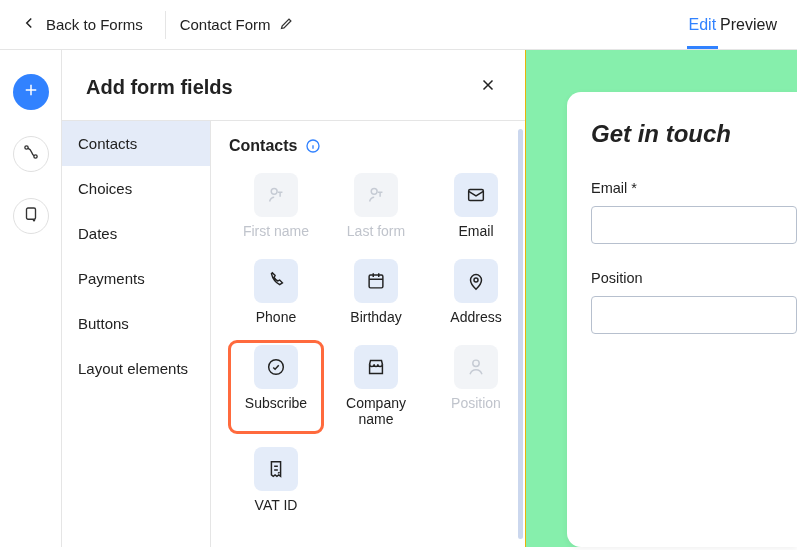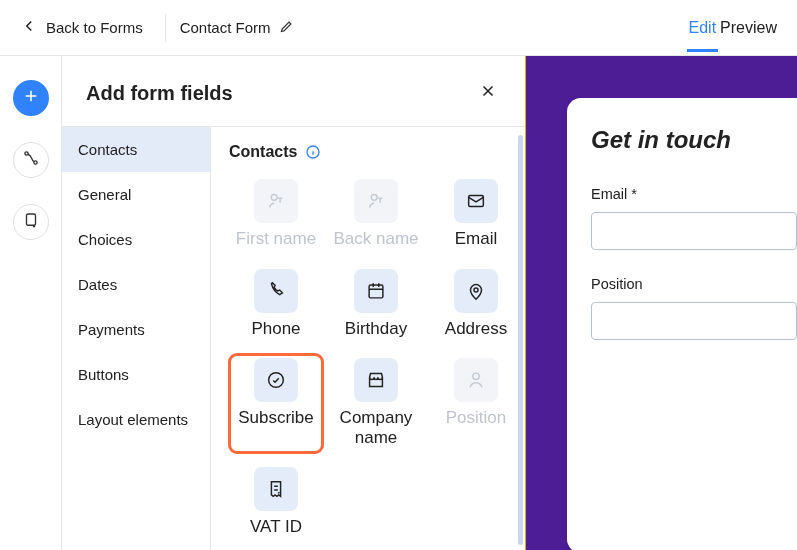--- a/index.html
+++ b/index.html
@@ -1,17 +1,17 @@
 <!DOCTYPE html>
 <html><head>
 <meta charset="utf-8">
 <style>
   * { box-sizing: border-box; margin: 0; padding: 0; font-family: -apple-system, BlinkMacSystemFont, "Segoe UI", Helvetica, Arial, sans-serif; }
   body { width: 797px; height: 550px; background: #fff; overflow: hidden; color: #222; }
-  .topbar { height: 56px; border-bottom: 1px solid #e5e5e5; display: flex; align-items: center; padding: 0 18px 0 12px; }
+  .topbar { height: 50px; border-bottom: 1px solid #e5e5e5; display: flex; align-items: center; padding: 0 18px 0 12px; }
   .back { display: flex; align-items: center; gap: 8px; font-size: 15px; cursor: pointer; padding: 4px 8px; }
   .back svg { width: 18px; height: 18px; }
   .vdiv { width: 1px; height: 28px; background: #e5e5e5; margin: 0 14px; }
   .title-edit { display: flex; align-items: center; gap: 8px; font-size: 15px; cursor: pointer; }
   .title-edit svg { width: 15px; height: 15px; stroke: #333; }
   .spacer { flex: 1; }
   .tabs { display: flex; font-size: 16px; }
   .tab { padding: 14px 2px; cursor: pointer; position: relative; }
   .tab.active { color: #3182ff; }
   .tab.active::after { content:""; position:absolute; left:0; right:0; bottom:-1px; height:3px; background:#3182ff; }
@@ -39,25 +39,25 @@
   .fields-title { display:flex; align-items:center; gap:8px; font-size:16px; font-weight:600; margin-bottom:14px; }
   .info-i { width:16px; height:16px; color:#3182ff; display:inline-flex; }
   .grid3 { display:grid; grid-template-columns: repeat(3, 94px); gap: 10px 6px; }
   .field { display:flex; flex-direction:column; align-items:center; gap:6px; cursor:pointer; padding:4px 0 6px 0; position:relative; border-radius:8px; }
   .field.highlight { outline:3px solid #ff6a3d; outline-offset:-2px; }
   .field-icon { width:44px; height:44px; border-radius:8px; background:#e4ecf9; display:flex; align-items:center; justify-content:center; }
   .field.disabled .field-icon { background:#f2f4f7; }
   .field.disabled .field-label { color:#c0c4cc; }
   .field-icon svg { width:22px; height:22px; stroke:#222; fill:none; stroke-width:1.6; }
   .field.disabled .field-icon svg { stroke:#c6cbd4; }
-  .field-label { font-size:17px; text-align:center; line-height:1.15; }
+  .field-label { font-size:14px; text-align:center; line-height:1.15; }
 
   .scroll-ind { position:absolute; top:8px; right:2px; bottom:8px; width:5px; background:#cbd7ee; border-radius:3px; }
 
-  .preview { flex:1; background:#4c1d95; display:flex; justify-content:flex-end; padding: 42px 0 0 0; }
+  .preview { flex:1; background:#86efac; display:flex; justify-content:flex-end; padding: 42px 0 0 0; }
   .card { background:#fff; border-radius:14px 0 0 14px; padding: 28px 0 0 24px; width: 230px; box-shadow: 0 2px 6px rgba(0,0,0,.06); }
   .card h1 { font-size:24px; font-weight:800; font-style:italic; margin-bottom: 32px; }
   .fld { margin-bottom: 26px; }
   .fld label { display:block; font-size:14.5px; margin-bottom:10px; }
   .fld input { width:100%; height:38px; border:1px solid #b7c0ce; border-radius:4px; padding:0 8px; font-size:14px; }
 </style>
 </head>
 <body>
 
 <div class="topbar">
@@ -121,21 +121,20 @@
         <span>
           <svg viewBox="0 0 24 24" fill="none" stroke="#222" stroke-width="2">
               <path d="M6 6l12 12M18 6L6 18"></path>
             </svg>
         </span>
       </div>
     </div>
     <div class="panel-body">
       <div class="cats" id="cats">
           <div class="cat active">Contacts</div>
-          <div class="cat">General</div>
           <div class="cat">Choices</div>
           <div class="cat">Dates</div>
           <div class="cat">Payments</div>
           <div class="cat">Buttons</div>
           <div class="cat wrap">Layout elements</div>
         </div>
       <div class="fields-wrap">
         <div class="fields-title">
           <span>Contacts</span>
           <span class="info-i">
@@ -157,21 +156,21 @@
               <div class="field-label">First name</div>
             </div>
             <div class="field disabled">
               <div class="field-icon">
                 <svg viewBox="0 0 24 24">
                   <circle cx="10" cy="8" r="3.2"></circle>
                   <path d="M5 19c1-3 3.2-4.5 5-4.5"></path>
                   <path d="M14 9h5M16.5 9v5"></path>
                 </svg>
               </div>
-              <div class="field-label">Back name</div>
+              <div class="field-label">Last form</div>
             </div>
             <div class="field">
               <div class="field-icon">
                 <svg viewBox="0 0 24 24">
                   <rect x="4" y="6" width="16" height="12" rx="1.5"></rect>
                   <path d="M4 8l8 5 8-5"></path>
                 </svg>
               </div>
               <div class="field-label">Email</div>
             </div>

